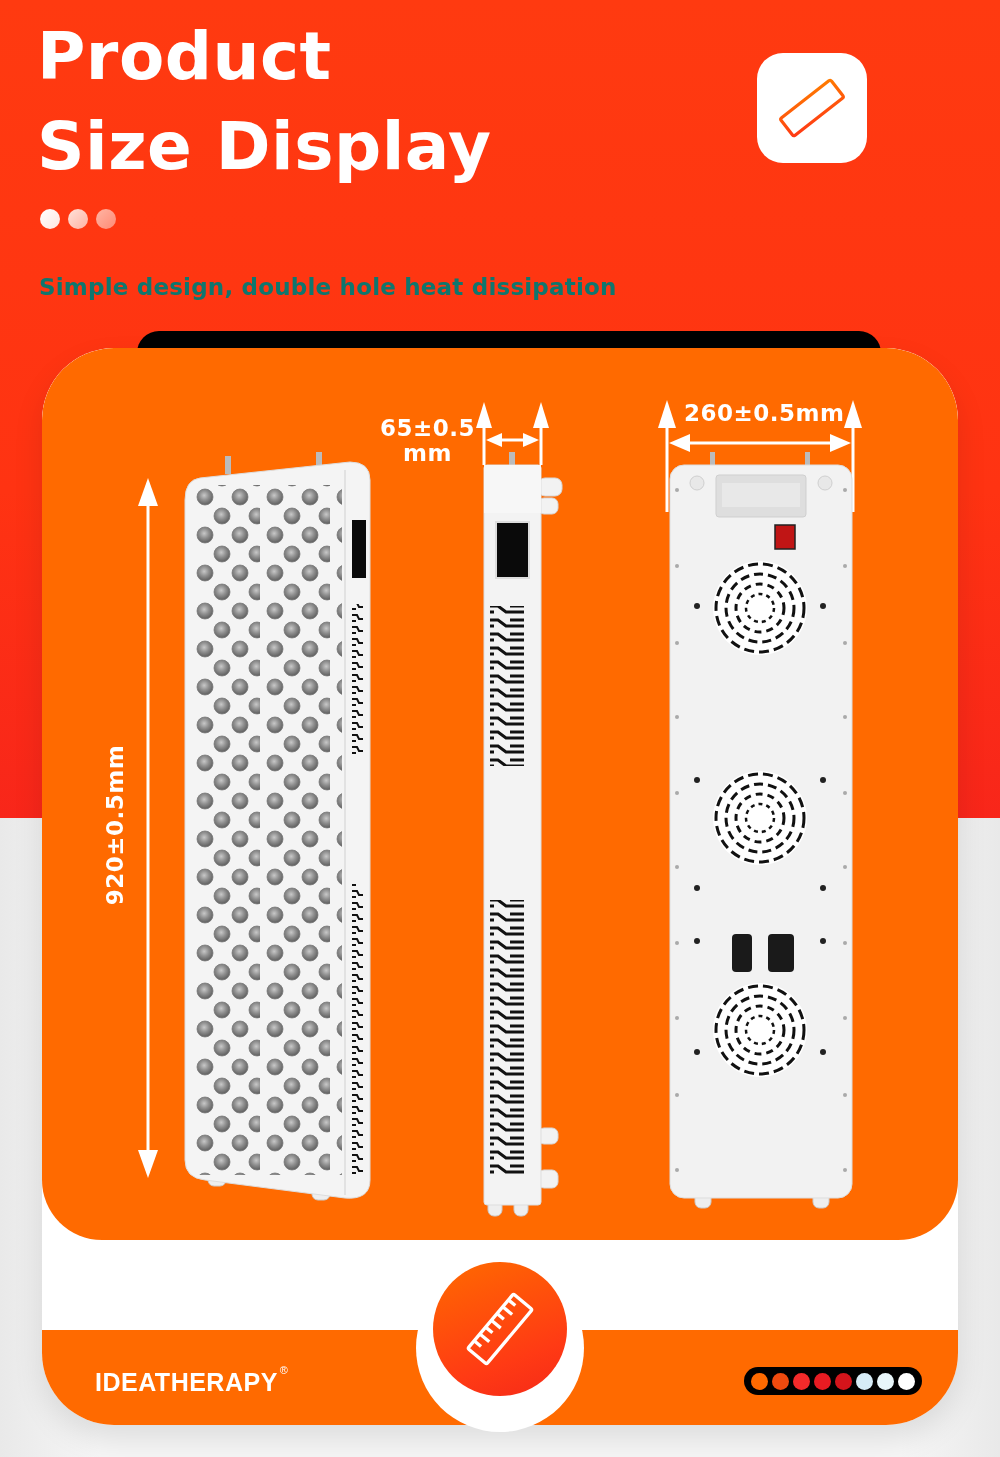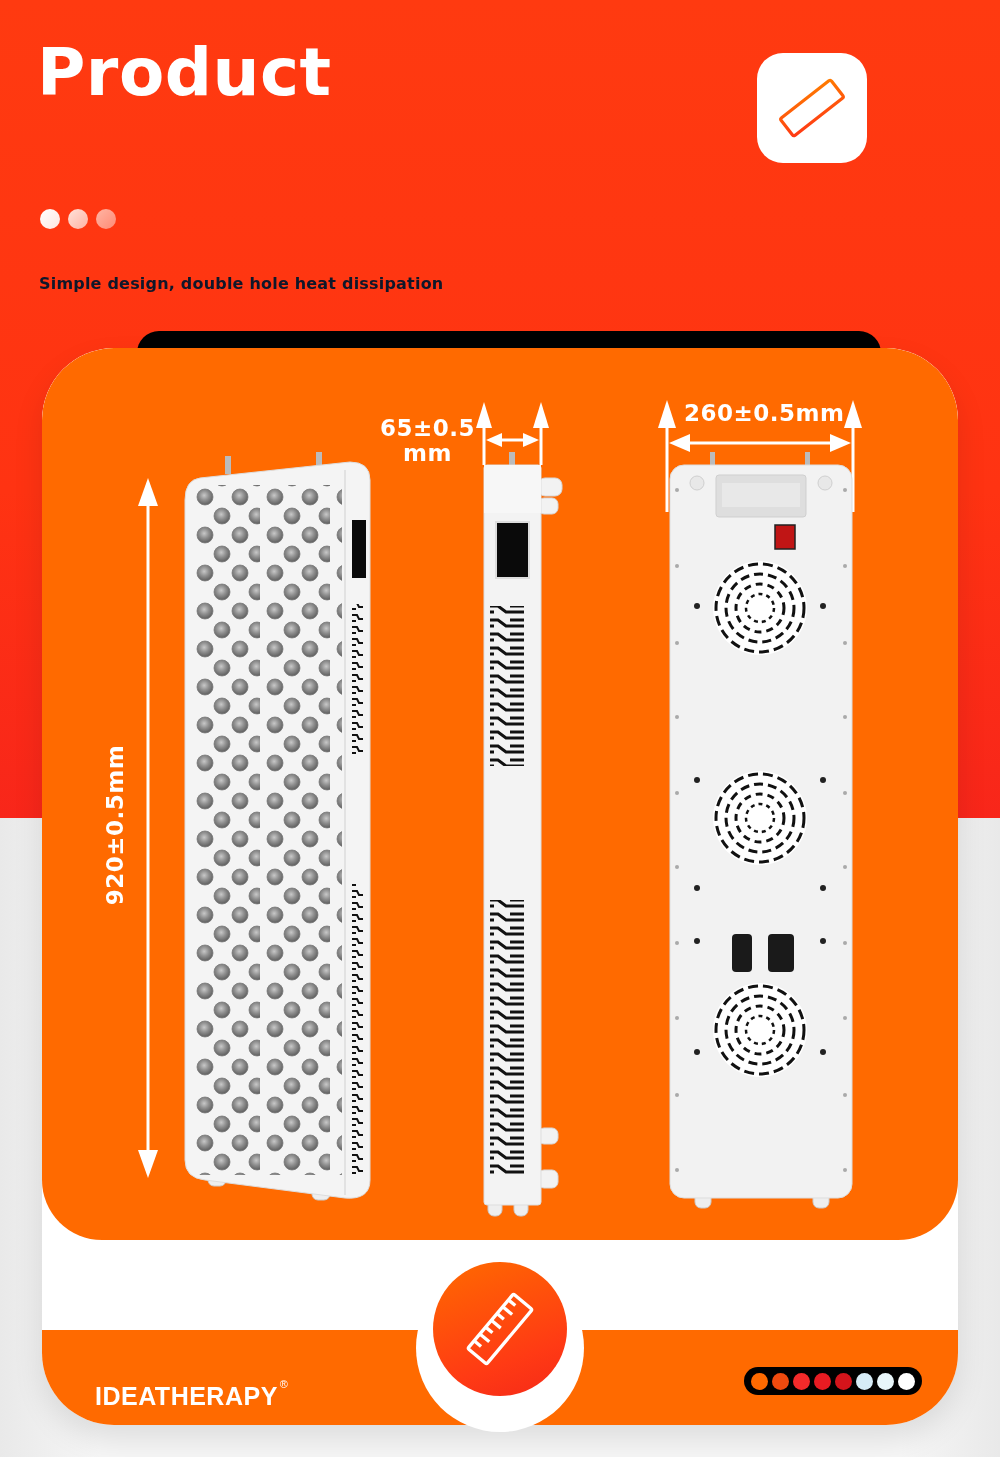--- a/index.html
+++ b/index.html
@@ -11,35 +11,35 @@
   }
   .hero-bg {
     position: absolute; left: 0; top: 0; width: 1000px; height: 818px;
     background: linear-gradient(180deg, #FF3A10 0%, #FF3312 60%, #F8261A 100%);
   }
   .lower-bg {
     position: absolute; left: 0; top: 818px; width: 1000px; height: 639px;
     background: linear-gradient(90deg, #E9E9E9 0%, #F6F6F6 10%, #F6F6F6 90%, #E9E9E9 100%);
   }
   .title {
-    position: absolute; left: 37px; top: 28px;
+    position: absolute; left: 37px; top: 12px;
     color: #FFFFFF; font-weight: bold; font-size: 66px; line-height: 90px;
     letter-spacing: 0.5px;
   }
   .title span { display: block; }
   .icon-tile {
     position: absolute; left: 757px; top: 53px; width: 110px; height: 110px;
     background: #FFFFFF; border-radius: 26px;
     display: flex; align-items: center; justify-content: center;
   }
   .dots { position: absolute; left: 40px; top: 209px; display: flex; gap: 8px; }
   .dots .d { width: 20px; height: 20px; border-radius: 50%; }
   .subtitle {
     position: absolute; left: 39px; top: 274px;
-    color: #0f172a; font-weight: bold; font-size: 16px; letter-spacing: 0.2px;
+    color: #0f766e; font-weight: bold; font-size: 23px; letter-spacing: 0.2px;
   }
   .black-tab {
     position: absolute; left: 137px; top: 331px; width: 744px; height: 40px;
     background: #000000; border-radius: 22px 22px 0 0;
   }
   .card {
     position: absolute; left: 42px; top: 348px; width: 916px; height: 1077px;
     background: #FFFFFF; border-radius: 72px;
     box-shadow: 0 14px 30px rgba(0,0,0,0.10);
     overflow: hidden;
@@ -59,21 +59,20 @@
   .badge {
     position: absolute; left: 433px; top: 1262px; width: 134px; height: 134px;
     border-radius: 50%;
     background: linear-gradient(160deg, #FF6A00 0%, #FF3A14 70%, #F52A18 100%);
     display: flex; align-items: center; justify-content: center;
   }
   .brand {
     position: absolute; left: 95px; top: 1368px;
     color: #FFFFFF; font-weight: bold; font-size: 25px; letter-spacing: 0.5px;
     font-family: "Liberation Sans", sans-serif;
-    margin-top: 14px;
   }
   .brand sup { font-size: 11px; font-weight: normal; vertical-align: top; position: relative; top: -4px; margin-left: 2px; }
   .pill {
     position: absolute; left: 744px; top: 1367px; width: 178px; height: 28px;
     background: #000000; border-radius: 14px;
     display: flex; align-items: center; justify-content: center; gap: 4px;
   }
   .pill .pd { width: 17px; height: 17px; border-radius: 50%; }
 
   
@@ -92,20 +91,21 @@
   svg.overlay { position: absolute; left: 0; top: 0; }
 </style>
 </head>
 <body>
 
 <div class="hero-bg"></div>
 <div class="lower-bg"></div>
 
 <div class="title">
   <span>Product</span>
+  <span>Size Display</span>
 </div>
 
 <div class="icon-tile">
   <svg width="72" height="72" viewBox="0 0 72 72">
     <defs>
       <linearGradient id="rg1" x1="0" y1="1" x2="1" y2="0">
         <stop offset="0" stop-color="#FF3A14"></stop>
           <stop offset="1" stop-color="#FF7A00"></stop>
       </linearGradient>
     </defs>

